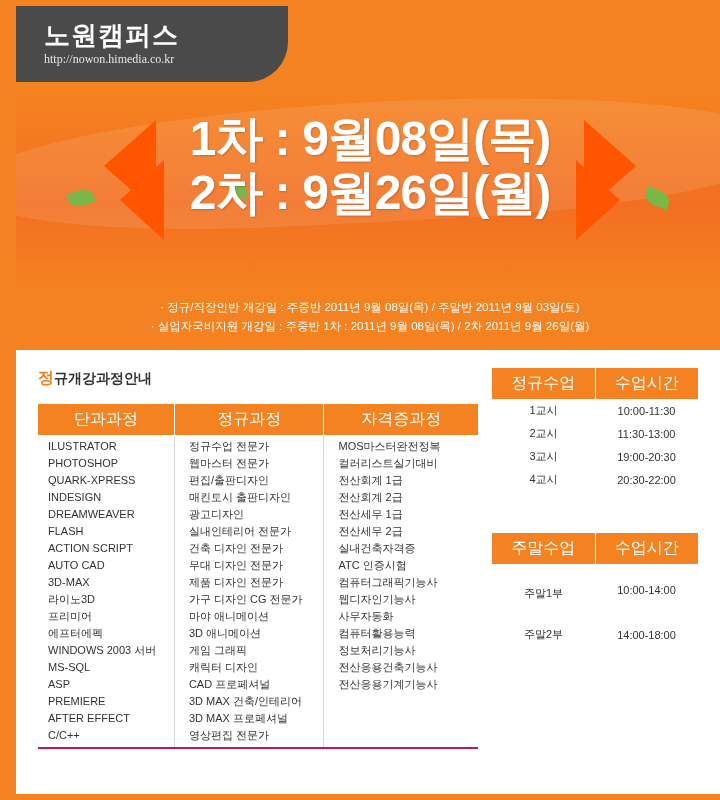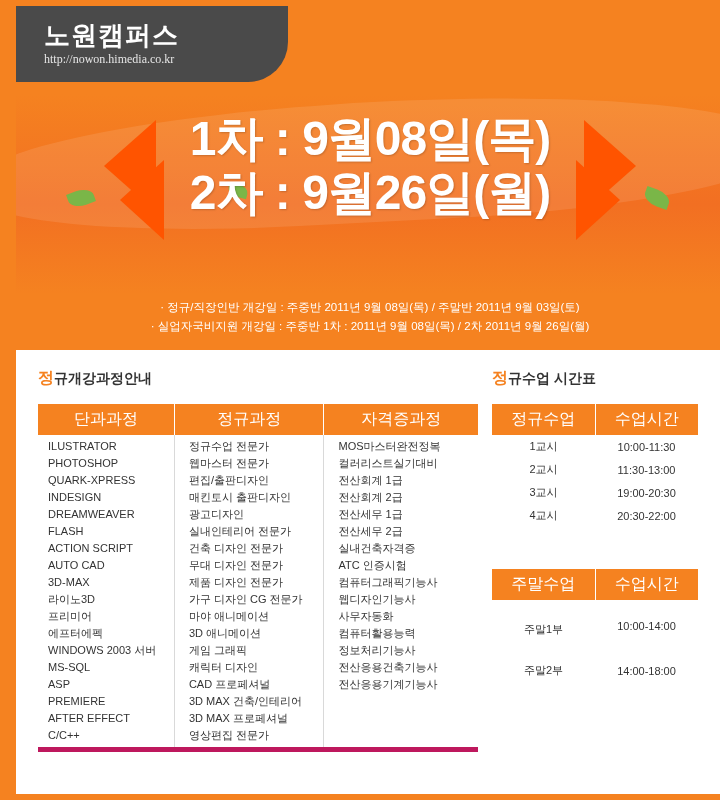--- a/index.html
+++ b/index.html
@@ -157,21 +157,21 @@
 
   .course-table td {
     font-size: 11px;
     color: #333333;
     padding: 3px 0 3px 10px;
     vertical-align: top;
     line-height: 17px;
   }
   .course-table td.c2, .course-table td.c3 { border-left: 1px solid #d9d9d9; padding-left: 14px; }
   .course-table tbody tr td { border-bottom: none; }
-  .course-body { border-bottom: 5px solid #be185d; }
+  .course-body { border-bottom: 2px solid #be185d; }
 
   .time-table { margin-bottom: 0; }
   .time-table td {
     font-size: 11px;
     color: #333333;
     text-align: center;
     padding: 4px 0;
   }
   .time-gap { height: 42px; }
 </style>
@@ -279,23 +279,20 @@
                 <div>정보처리기능사</div>
                 <div>전산응용건축기능사</div>
                 <div>전산응용기계기능사</div>
               </td>
             </tr>
           </tbody>
         </table>
       </div>
 
       <div class="col-right">
-        <div class="sec-title">
-          <span class="first">정</span><span>규수업 시간표</span>
-        </div>
 
         <table class="time-table">
           <thead>
             <tr>
               <th class="thead-cell" style="width:50%">정규수업</th>
               <th class="thead-cell" style="width:50%">수업시간</th>
             </tr>
           </thead>
           <tbody>
             <tr>

